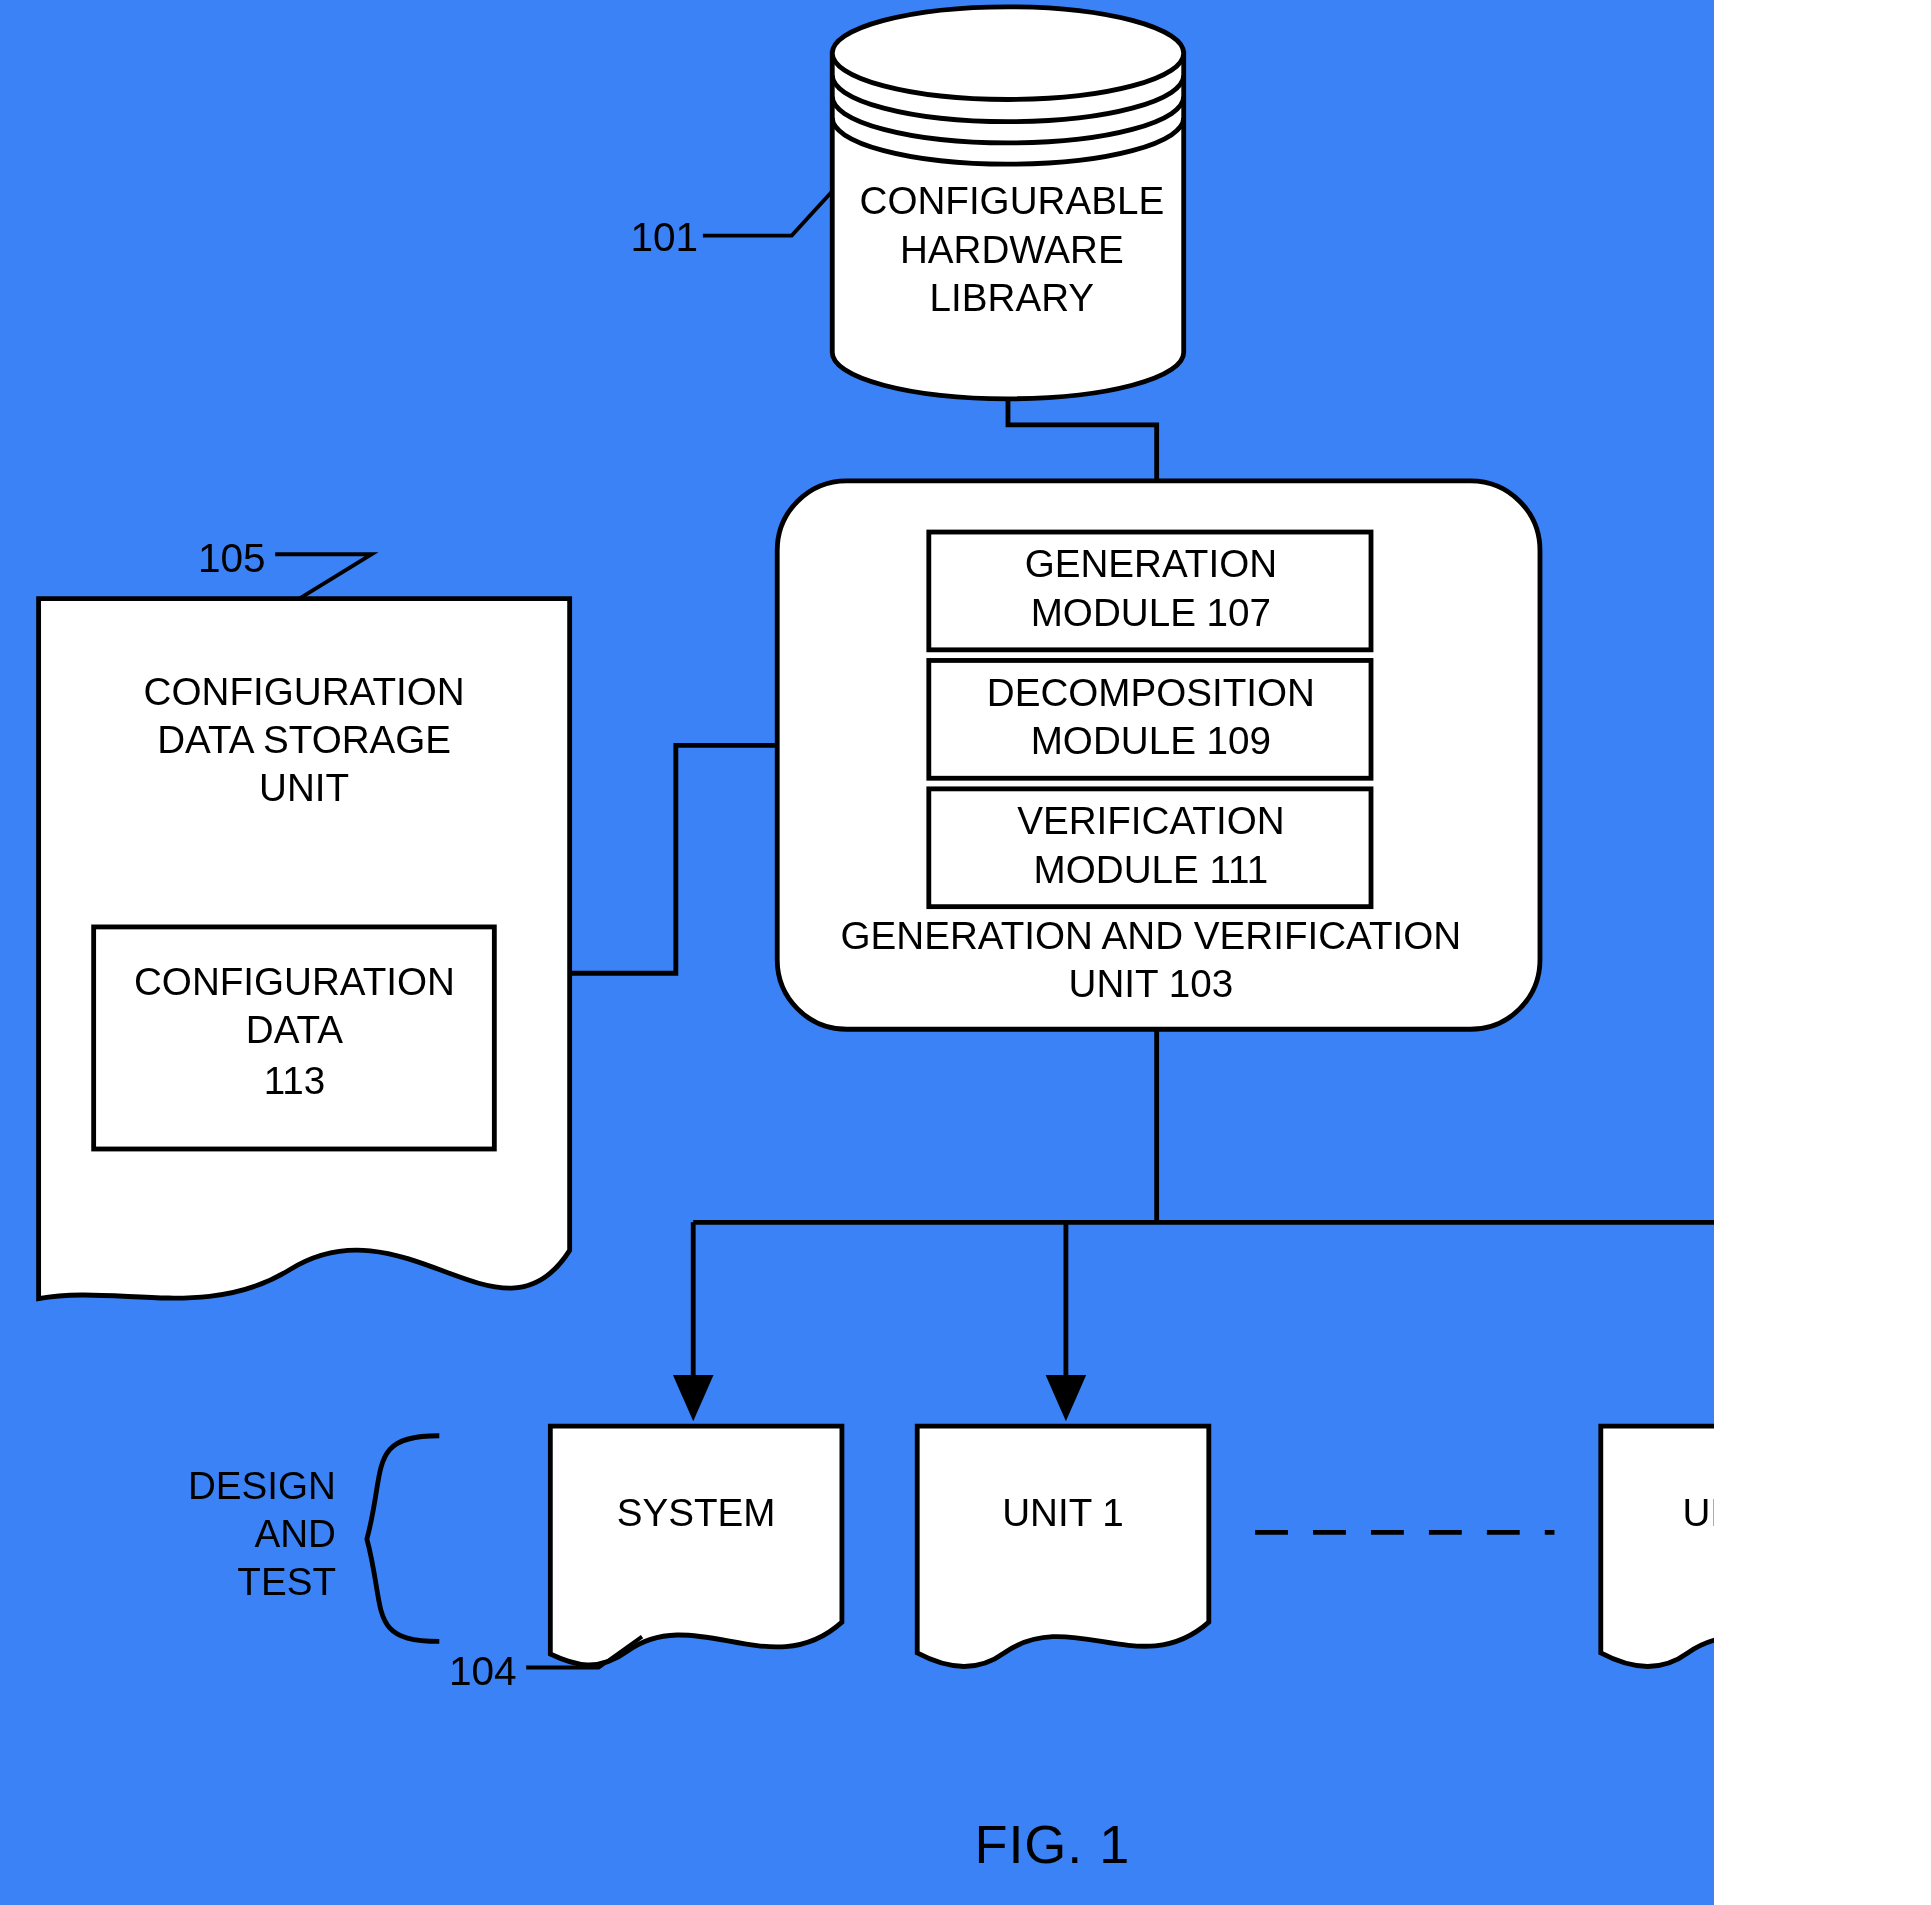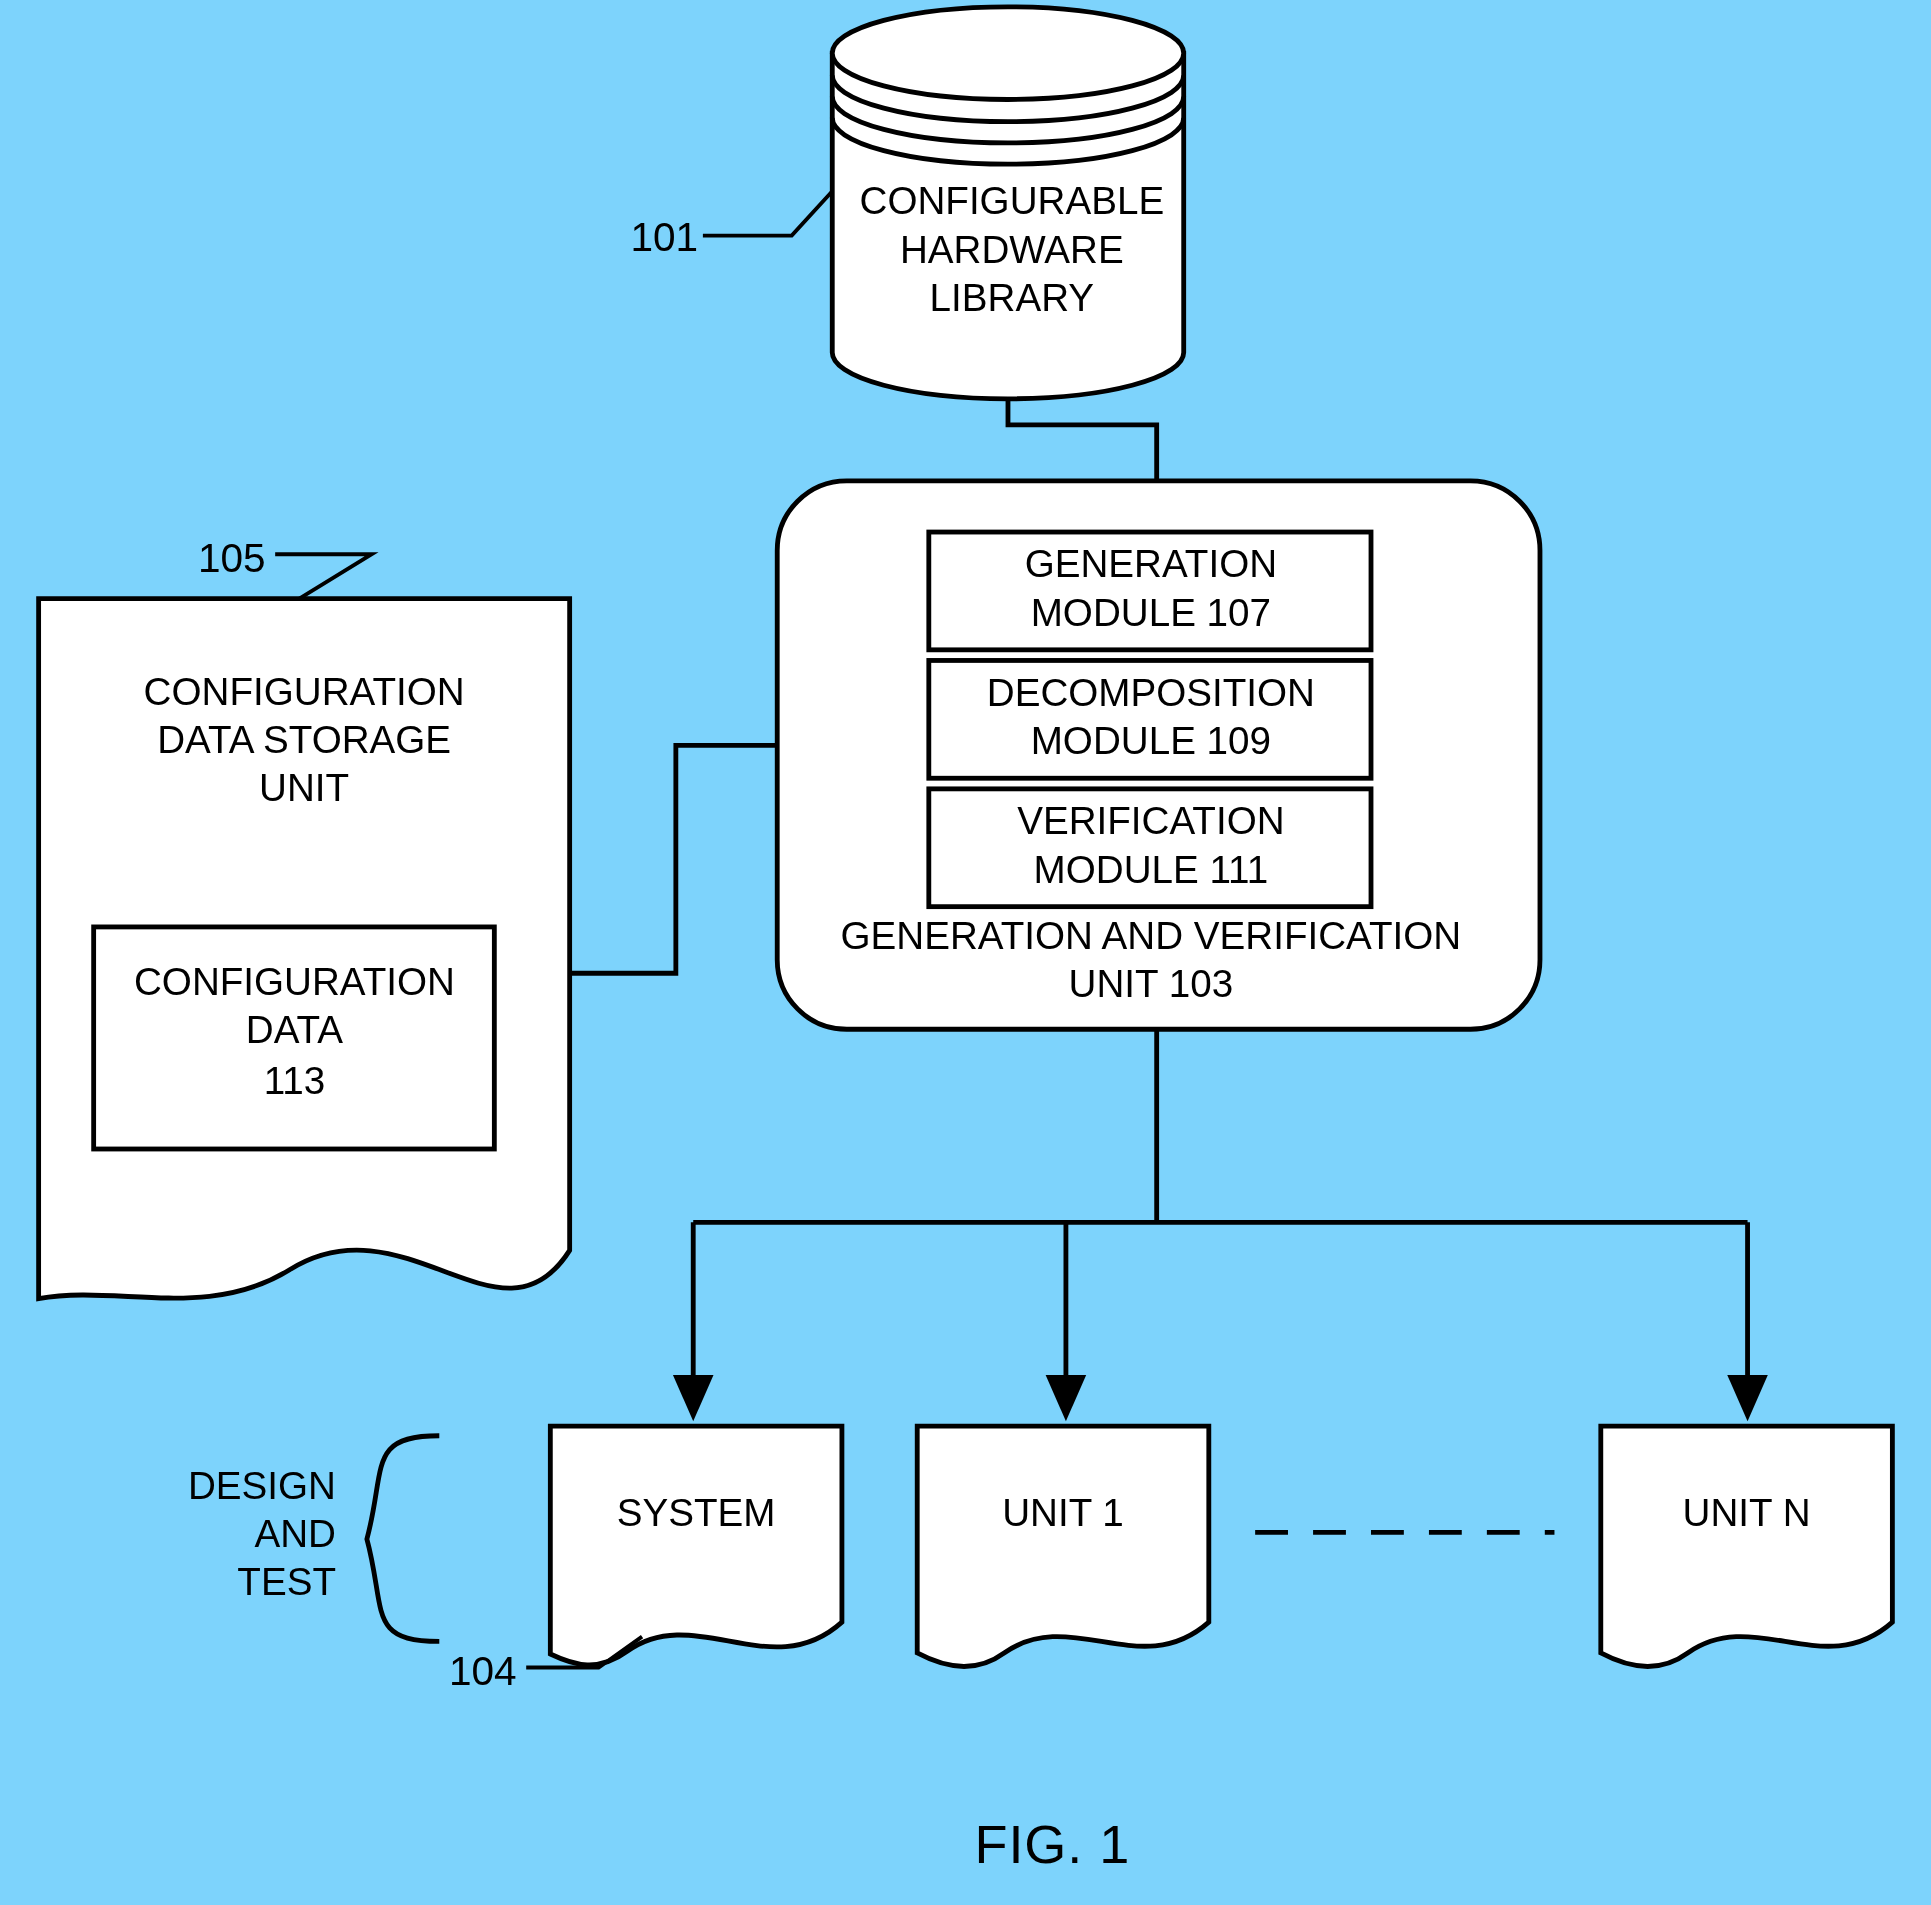--- a/index.html
+++ b/index.html
@@ -7,23 +7,23 @@
     margin: 0;
     padding: 0;
     background: #ffffff;
   }
   body {
     font-family: "Liberation Sans", sans-serif;
     color: #000000;
   }
   #figure-root {
     position: relative;
-    width: 1931px;
+    width: 1714px;
     height: 1906px;
-    background: #7dd3fc;
+    background: #3b82f6;
     overflow: hidden;
   }
   svg.diagram {
     position: absolute;
     top: 0;
     left: 0;
     width: 1931px;
     height: 1906px;
     display: block;
   }

